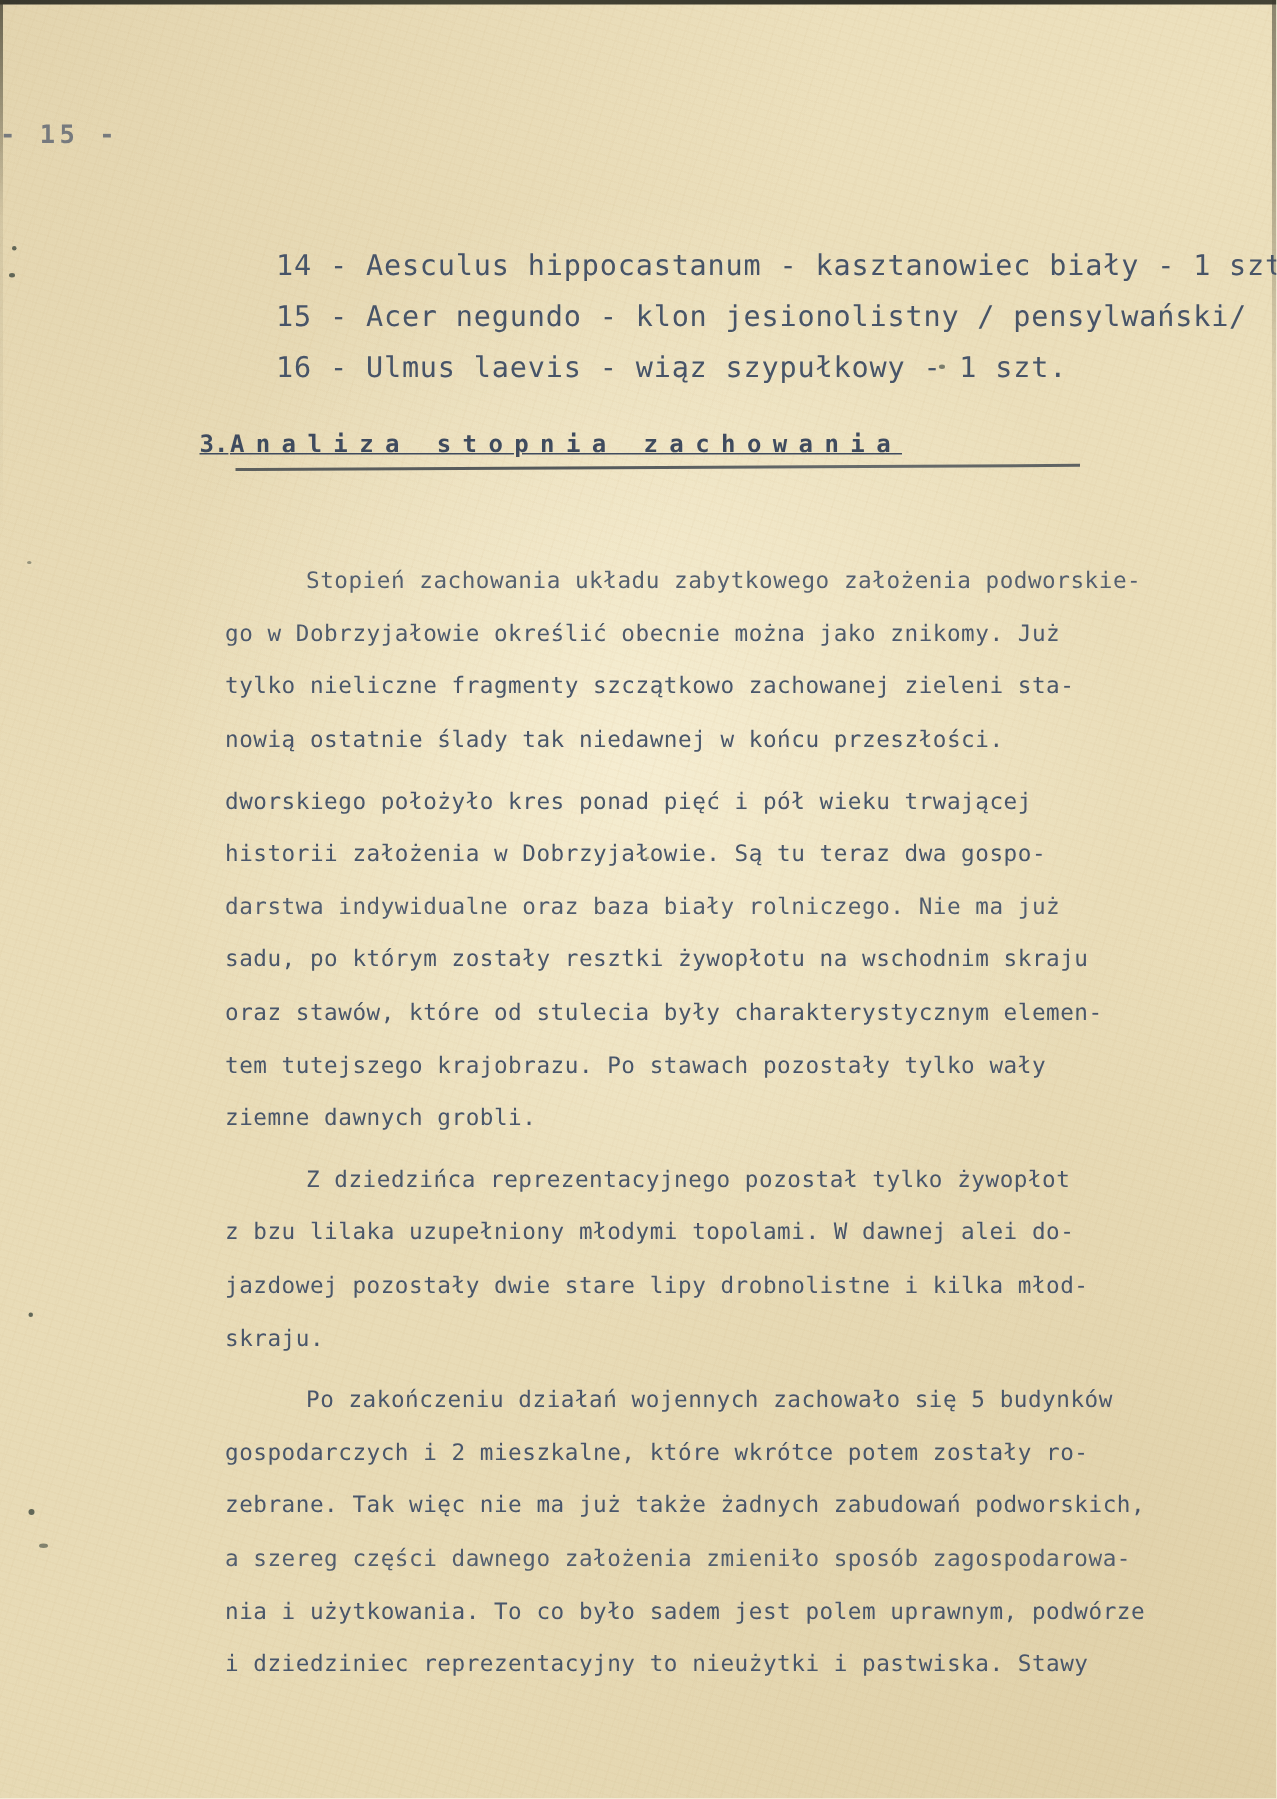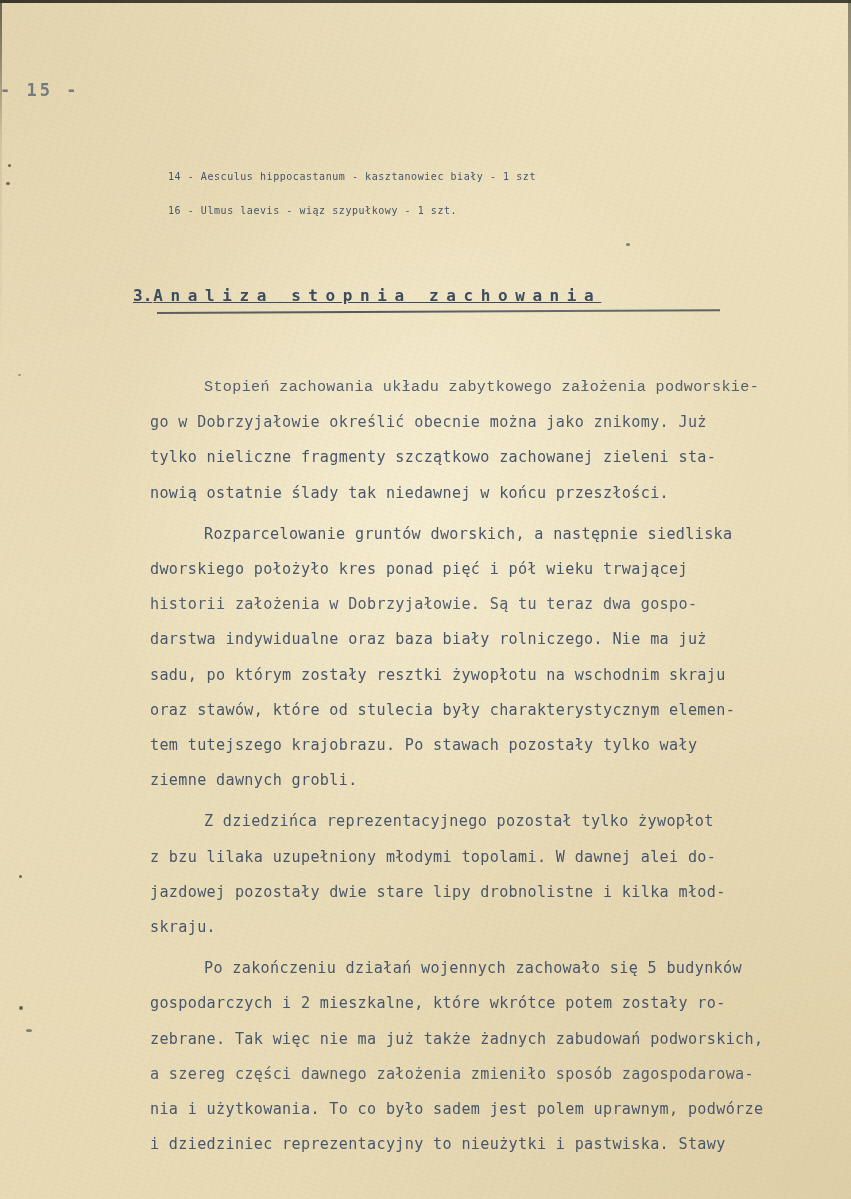--- a/index.html
+++ b/index.html
@@ -74,25 +74,26 @@
   }
 
   
   .species-list {
     position: absolute;
     top: 160px;
     left: 168px;
     width: 640px;
   }
   .species-item {
-    font-size: 10px;
+    font-size: 19px;
     line-height: 34px;
     letter-spacing: .55px;
     white-space: nowrap;
     color: #475468;
+    margin-left: 16px;
   }
 
   
   .heading-block {
     position: absolute;
     top: 286px;
     left: 133px;
     width: 640px;
   }
   .heading-line {
@@ -131,21 +132,21 @@
     letter-spacing: .35px;
     white-space: pre;
     color: #49real;
     color: #49566a;
   }
   .para .line.indent {
     padding-left: 54px;
   }
 
   
-  .para:nth-of-type(1) .line:nth-child(1) { opacity: .93; font-family: Liberation Mono, monospace; }
+  .para:nth-of-type(1) .line:nth-child(1) { opacity: .93; }
   .para:nth-of-type(1) .line:nth-child(2) { opacity: .97; }
   .para:nth-of-type(2) .line:nth-child(3) { opacity: .95; }
   .para:nth-of-type(4) .line:nth-child(4) { opacity: .94; }
 
   
   .speck {
     position: absolute;
     background: #2e3a33;
     border-radius: 50%;
     opacity: .72;
@@ -160,41 +161,41 @@
   <div class="edge-top"></div>
   <div class="edge-left"></div>
   <div class="edge-right"></div>
 
   <div class="content">
 
     <div class="page-number">-  15   -</div>
 
     <div class="species-list">
       <div class="species-item">14 - Aesculus hippocastanum - kasztanowiec biały - 1 szt</div>
+      <div class="species-item">15 - Acer negundo - klon jesionolistny / pensylwański/</div>
       <div class="species-item">16 - Ulmus laevis - wiąz szypułkowy - 1 szt.</div>
     </div>
 
     <div class="heading-block">
       <div class="heading-line">
         <span class="heading-num">3.</span><span class="heading-text">Analiza stopnia zachowania</span>
       </div>
       <div class="heading-rule"></div>
     </div>
 
     <div class="body-block">
 
       <div class="para">
         <div class="line indent">Stopień zachowania układu zabytkowego założenia podworskie-</div>
         <div class="line">go w Dobrzyjałowie określić obecnie można jako znikomy. Już</div>
         <div class="line">tylko nieliczne fragmenty szczątkowo zachowanej zieleni sta-</div>
         <div class="line">nowią ostatnie ślady tak niedawnej w końcu przeszłości.</div>
       </div>
 
       <div class="para">
-        <div class="line indent">Rozparcelowanie gruntów dworskich, a następnie siedliska</div>
         <div class="line">dworskiego położyło kres ponad pięć i pół wieku trwającej</div>
         <div class="line">historii założenia w Dobrzyjałowie. Są tu teraz dwa gospo-</div>
         <div class="line">darstwa indywidualne oraz baza biały rolniczego. Nie ma już</div>
         <div class="line">sadu, po którym zostały resztki żywopłotu na wschodnim skraju</div>
         <div class="line">oraz stawów, które od stulecia były charakterystycznym elemen-</div>
         <div class="line">tem tutejszego krajobrazu. Po stawach pozostały tylko wały</div>
         <div class="line">ziemne dawnych grobli.</div>
       </div>
 
       <div class="para">

